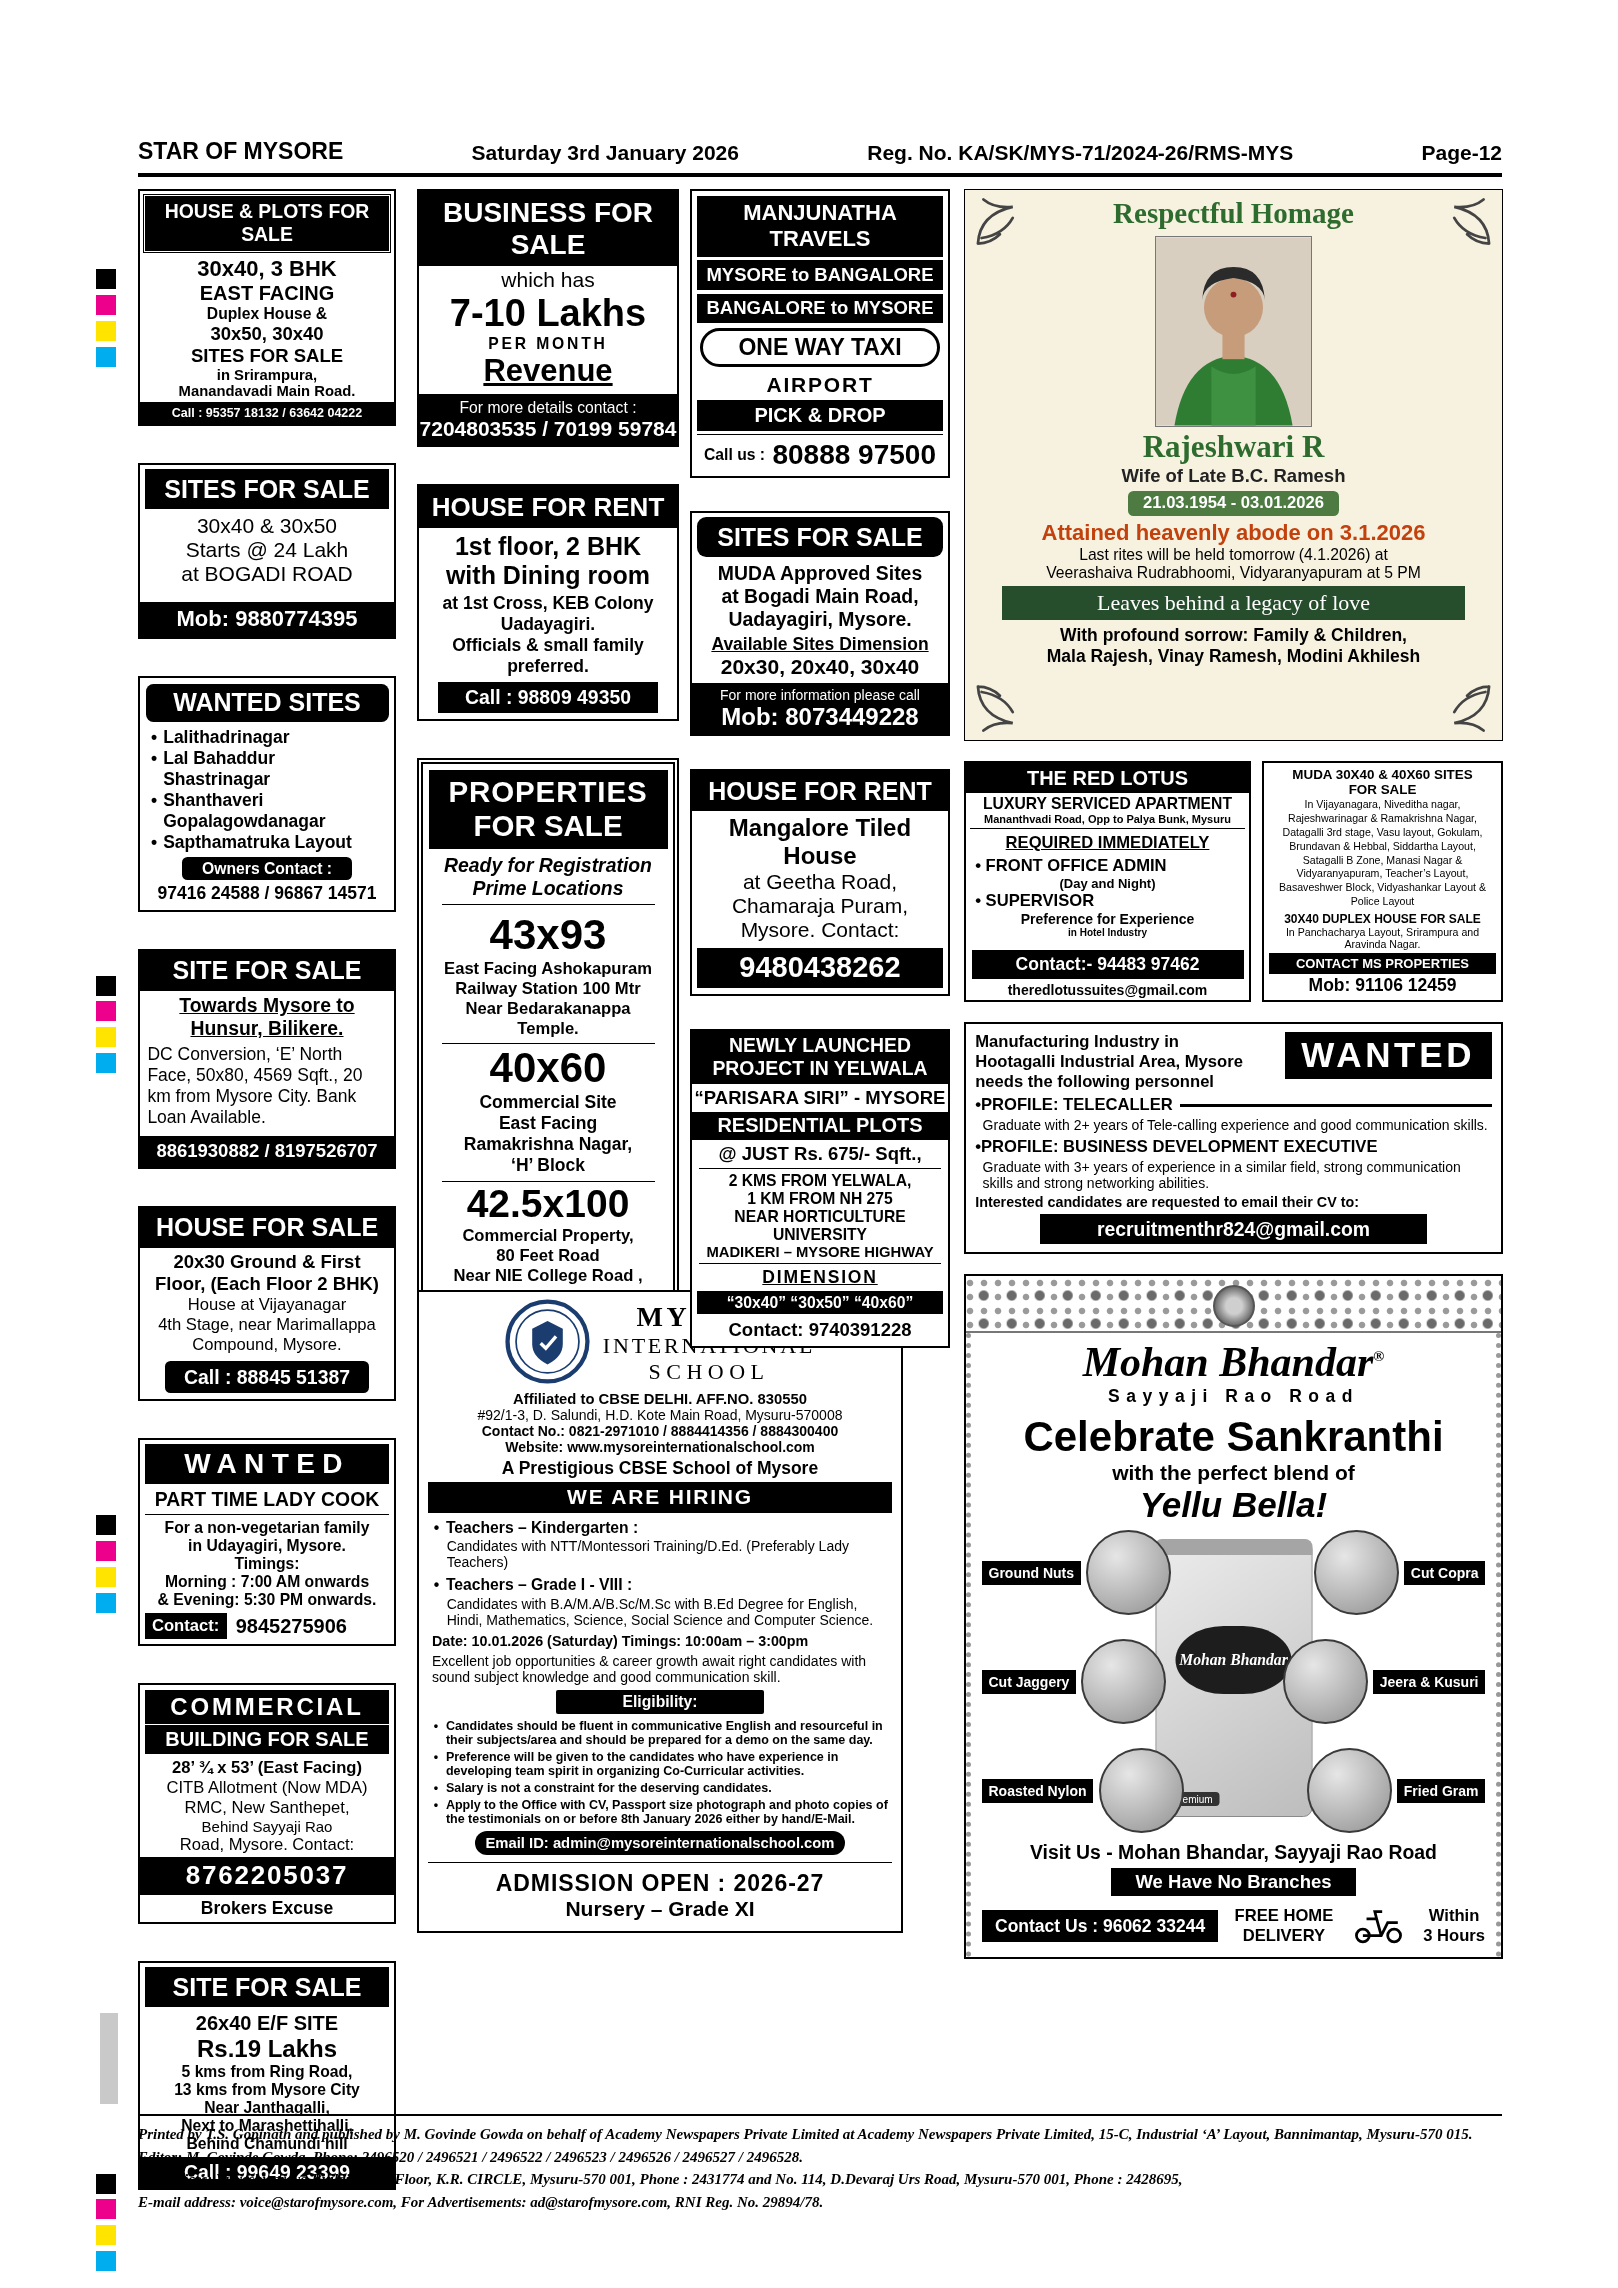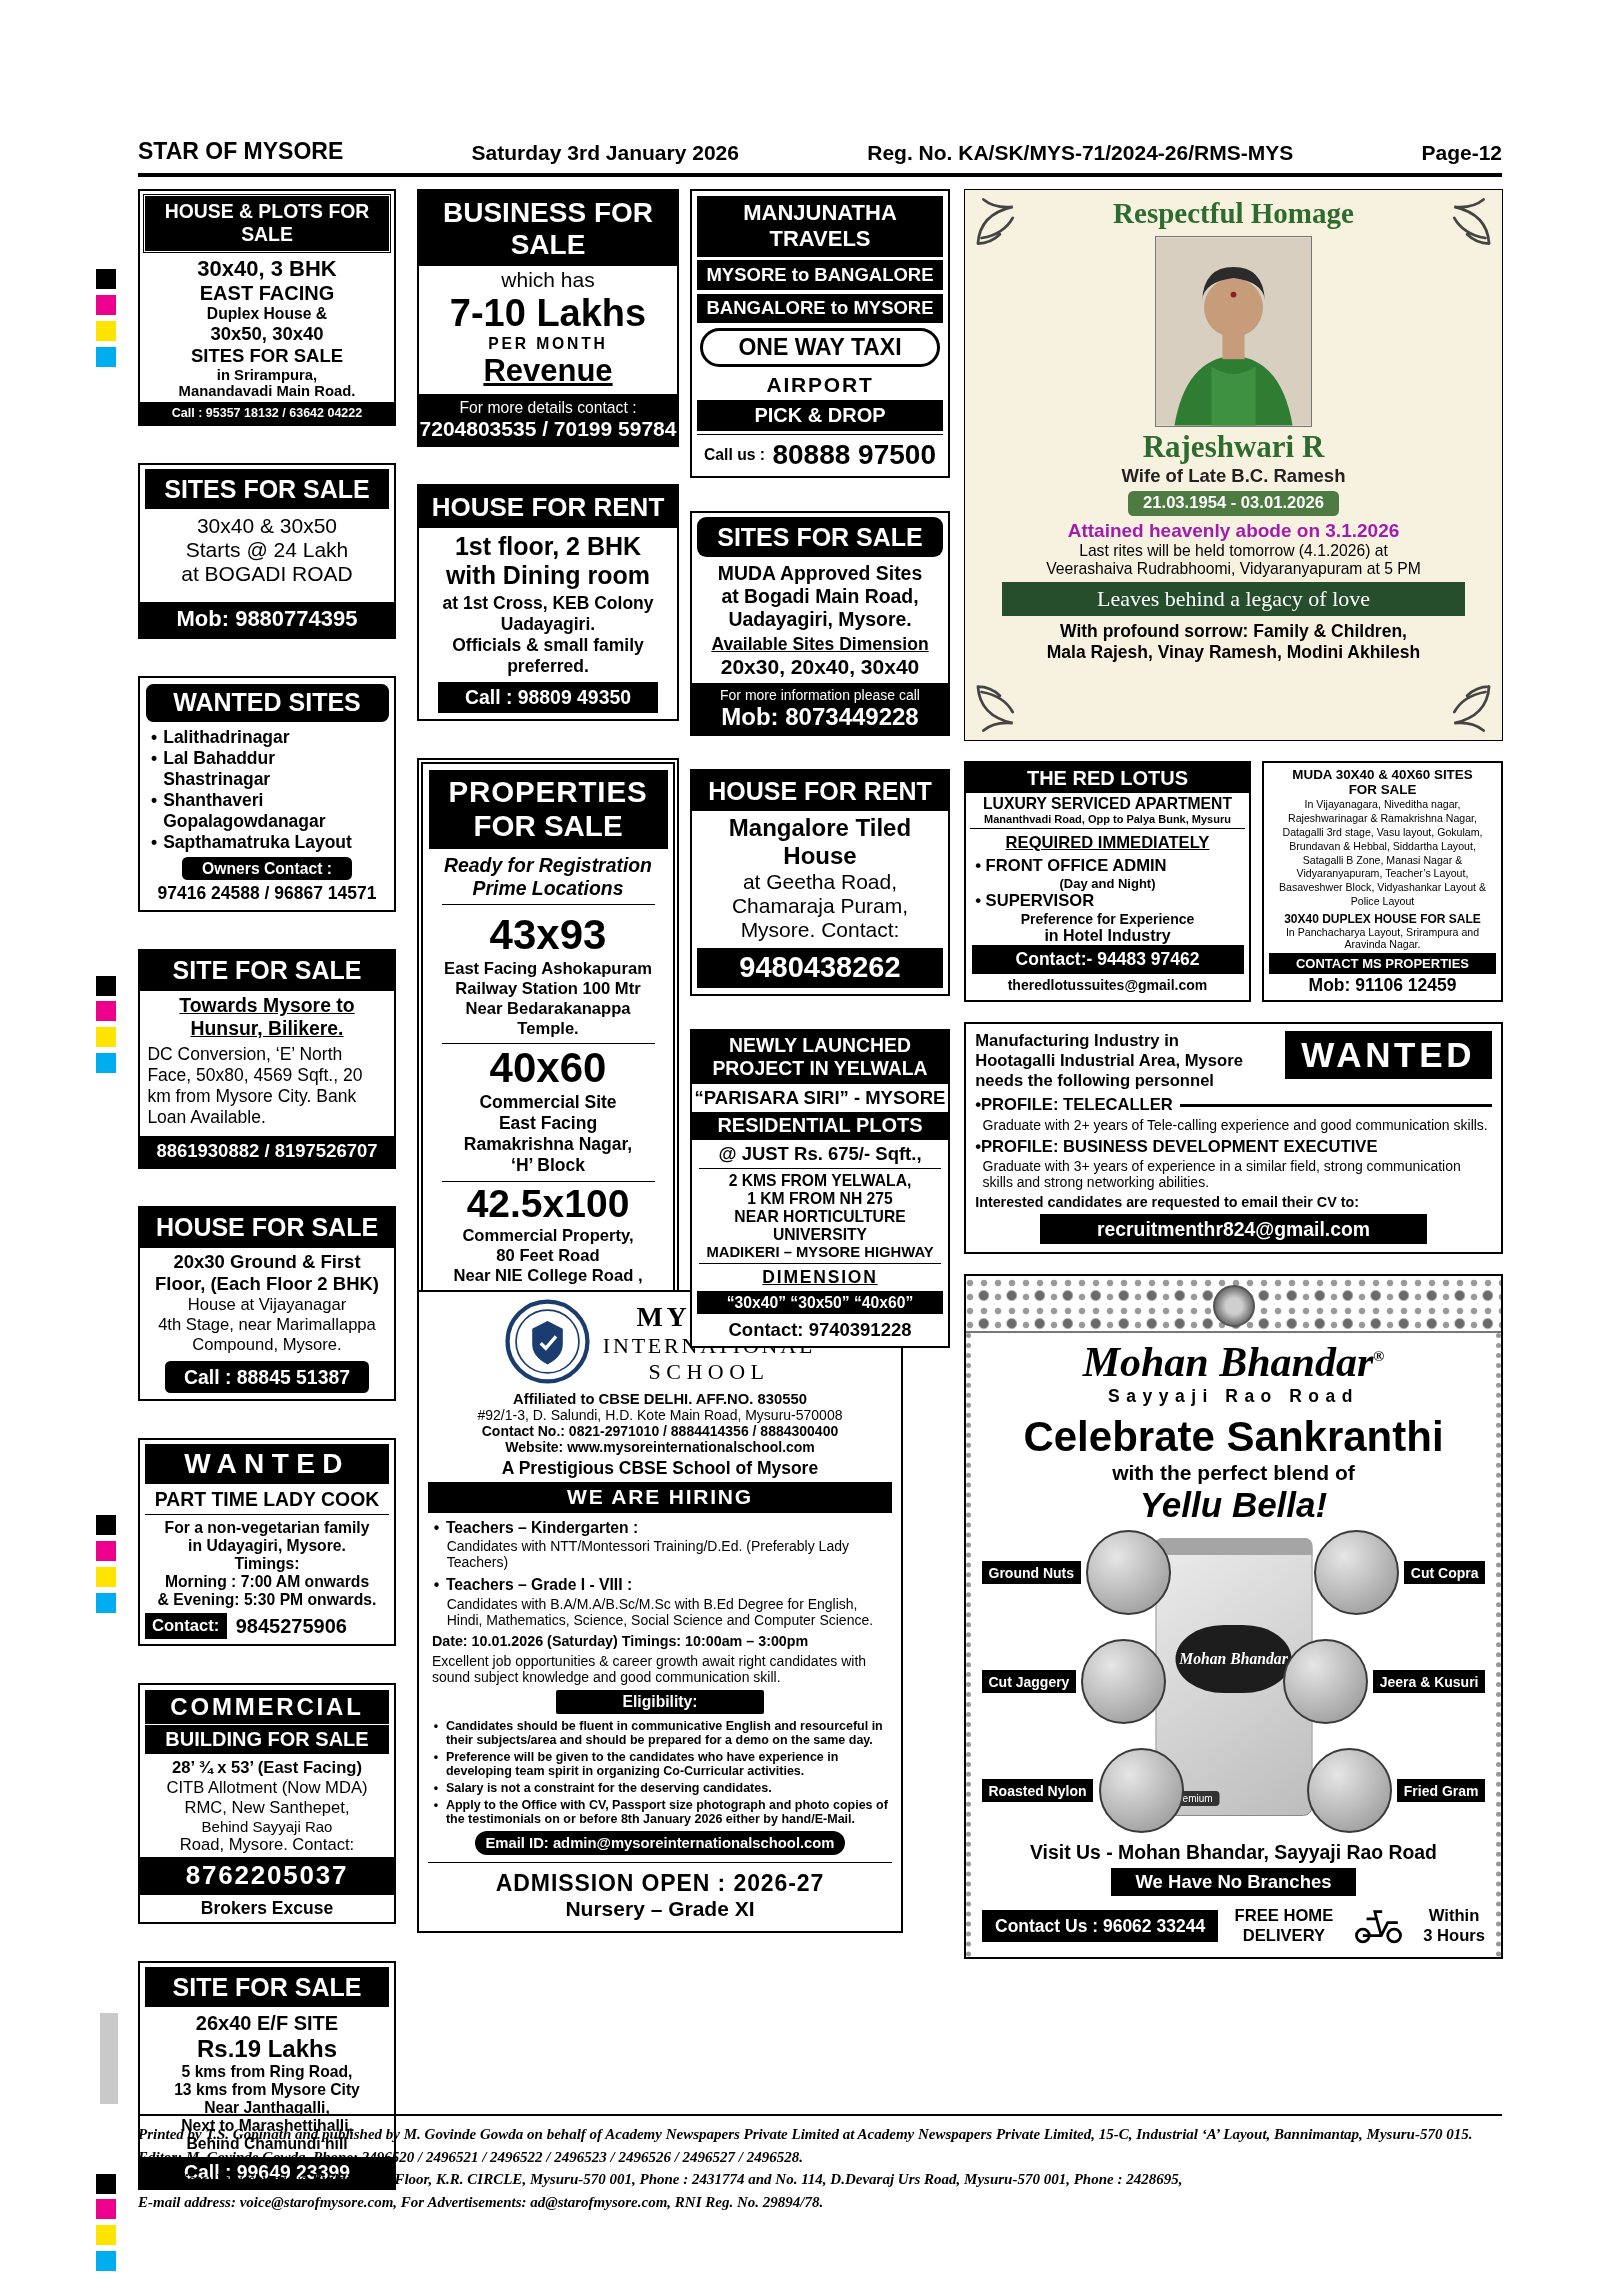--- a/index.html
+++ b/index.html
@@ -319,39 +319,39 @@
           <path d="M30 70 q12 8 24 0 l0 32 l-24 0 Z" fill="#3f9142"></path>
           <rect x="36" y="52" width="12" height="14" fill="#c69c7b"></rect>
           <circle cx="42" cy="38" r="16" fill="#c69c7b"></circle>
           <path d="M25 34 Q26 16 42 16 Q58 16 59 34 Q58 24 42 22 Q26 24 25 34 Z" fill="#2b2b2b"></path>
           <circle cx="42" cy="31" r="1.6" fill="#8c2020"></circle>
         </svg>
       </div>
       <div class="serif b" style="font-size:31px;color:#2e6b2f">Rajeshwari R</div>
       <div class="b" style="font-size:18.5px;color:#222">Wife of Late B.C. Ramesh</div>
       <div style="display:inline-block;background:#4e7b42;color:#fff;font-weight:bold;font-size:16.6px;padding:2.8px 14.8px;border-radius:5.5px;margin:3.7px 0">21.03.1954 - 03.01.2026</div>
-      <div class="b" style="font-size:19px;color:#a21caf">Attained heavenly abode on 3.1.2026</div>
+      <div class="b" style="font-size:22px;color:#c2410c">Attained heavenly abode on 3.1.2026</div>
       <div style="font-size:15.7px">Last rites will be held tomorrow (4.1.2026) at</div>
       <div style="font-size:15.7px;margin-bottom:4.6px">Veerashaiva Rudrabhoomi, Vidyaranyapuram at 5 PM</div>
       <div class="serif" style="background:#274e2c;color:#fff;font-size:22px;padding:3.7px 0;margin:0 28px 5.5px 28px">Leaves behind a legacy of love</div>
       <div class="b" style="font-size:17.5px">With profound sorrow: Family &amp; Children,</div>
       <div class="b" style="font-size:17.5px">Mala Rajesh, Vinay Ramesh, Modini Akhilesh</div>
     </div>
 
     <div style="display:flex;gap:11px">
       <div class="ad" style="width:287px;border-width:2.8px;text-align:center">
         <div class="tb" style="font-size:20px;padding:3.7px 0">THE RED LOTUS</div>
         <div class="b" style="font-size:15.7px;padding-top:1.8px">LUXURY SERVICED APARTMENT</div>
         <div class="b" style="font-size:11px;border-bottom:1.8px solid #000;padding-bottom:2.8px;margin:0 3.7px">Mananthvadi Road, Opp to Palya Bunk, Mysuru</div>
         <div class="b u" style="font-size:16.6px;padding:3.7px 0">REQUIRED IMMEDIATELY</div>
         <div class="b" style="font-size:16.6px;text-align:left;padding-left:9.2px">• FRONT OFFICE ADMIN</div>
         <div class="b" style="font-size:13px">(Day and Night)</div>
         <div class="b" style="font-size:16.6px;text-align:left;padding-left:9.2px">• SUPERVISOR</div>
         <div class="b" style="font-size:14px">Preference for Experience</div>
-        <div class="b" style="font-size:16px;padding-bottom:0">in Hotel Industry</div>
+        <div class="b" style="font-size:10px;padding-bottom:12px">in Hotel Industry</div>
         <div class="tb" style="font-size:17.5px;padding:3.7px 0;margin:0 5.5px">Contact:- 94483 97462</div>
         <div class="b" style="font-size:14px;padding:2.8px 0">theredlotussuites@gmail.com</div>
       </div>
       <div class="ad" style="width:241px;border-width:2.8px;text-align:center;padding:3.7px 4.6px">
         <div class="b" style="font-size:13.4px">MUDA 30X40 &amp; 40X60 SITES</div>
         <div class="b" style="font-size:13.4px">FOR SALE</div>
         <div style="font-size:10.6px;line-height:1.3;padding:1.8px 0">In Vijayanagara, Niveditha nagar, Rajeshwarinagar &amp; Ramakrishna Nagar, Datagalli 3rd stage, Vasu layout, Gokulam, Brundavan &amp; Hebbal, Siddartha Layout, Satagalli B Zone, Manasi Nagar &amp; Vidyaranyapuram, Teacher’s Layout, Basaveshwer Block, Vidyashankar Layout &amp; Police Layout</div>
         <div class="b" style="font-size:12px;padding-top:1.8px">30X40 DUPLEX HOUSE FOR SALE</div>
         <div style="font-size:10.6px;padding-bottom:2.8px">In Panchacharya Layout, Srirampura and Aravinda Nagar.</div>
         <div class="tb" style="font-size:13px;padding:2.8px 0">CONTACT MS PROPERTIES</div>

